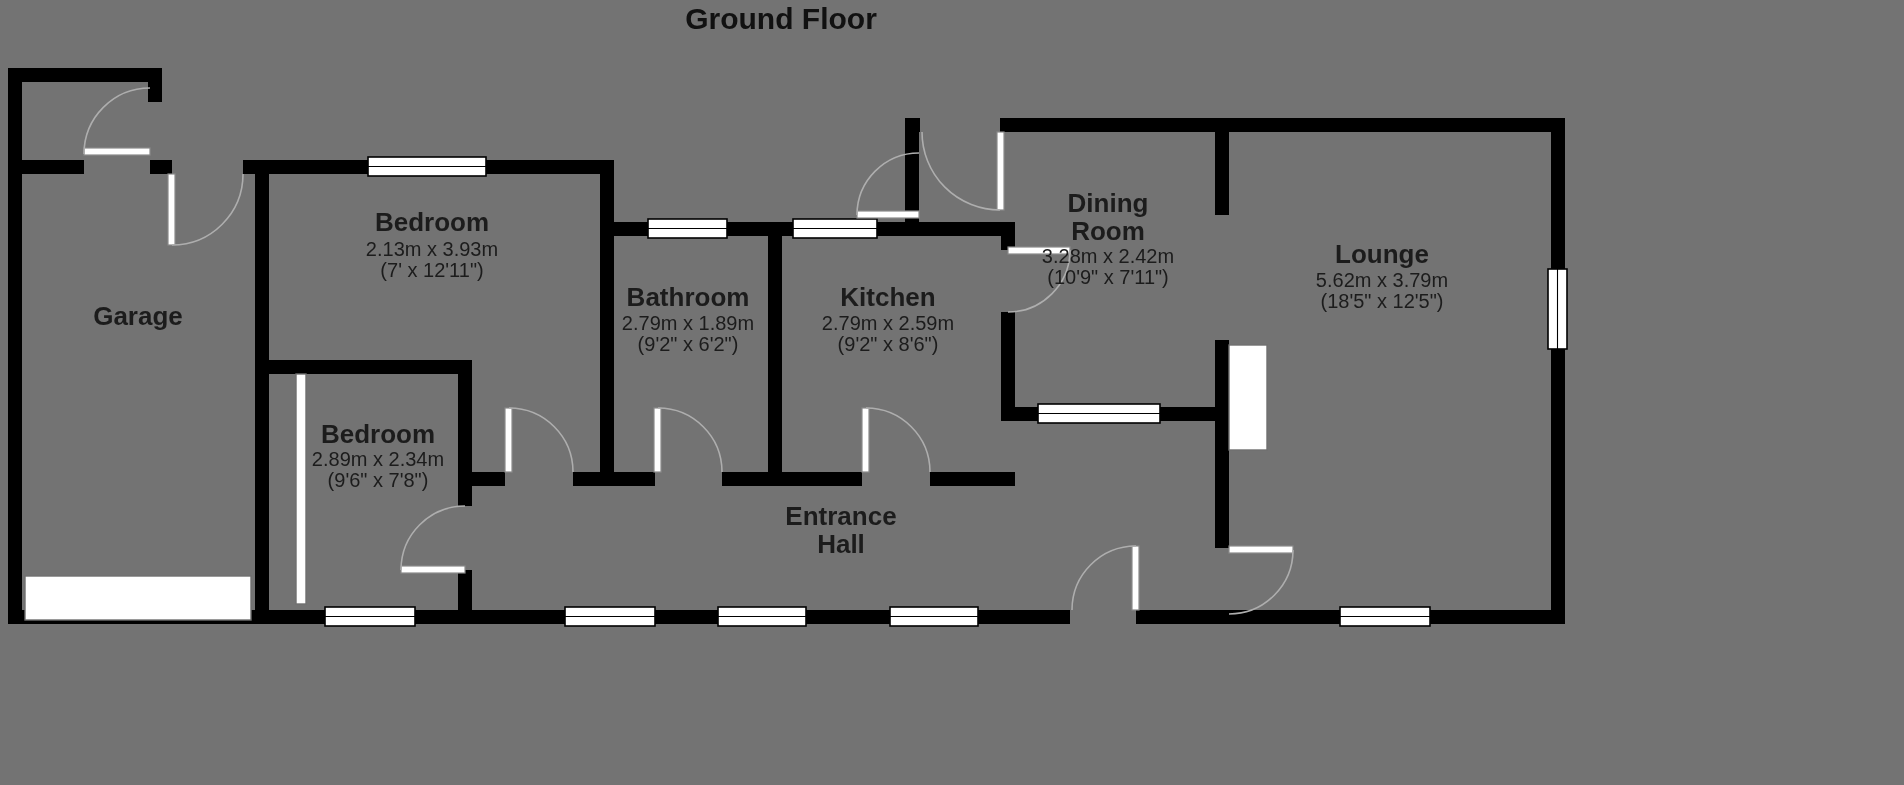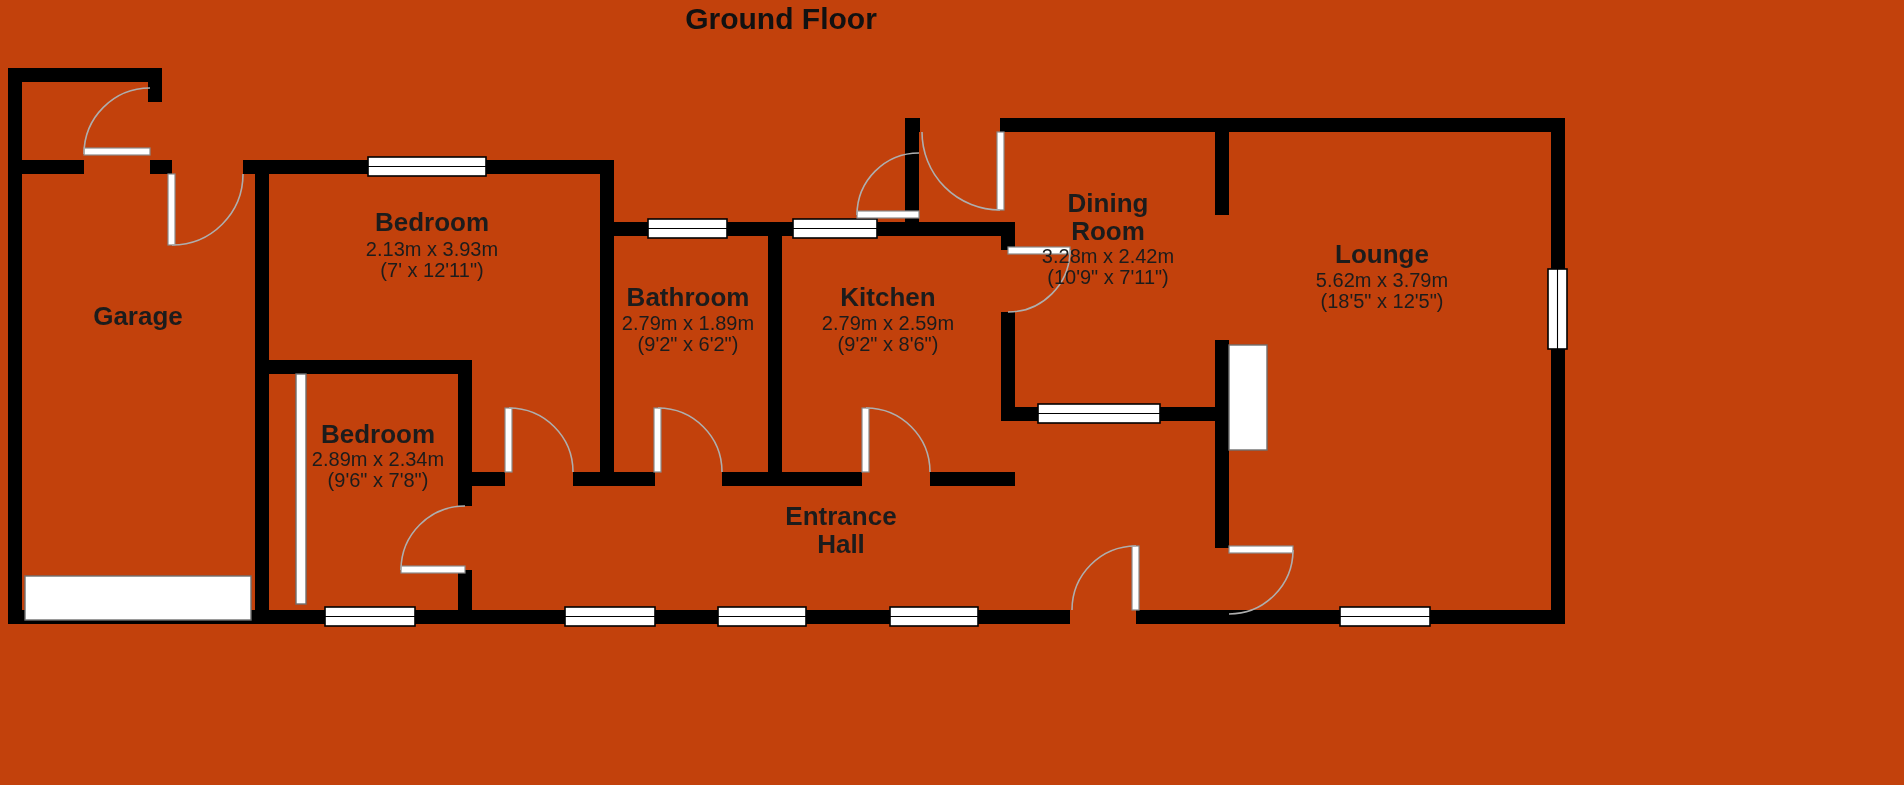--- a/index.html
+++ b/index.html
@@ -1,16 +1,16 @@
 <!DOCTYPE html>
 <html><head>
 <meta charset="utf-8">
 <style>
   html,body{margin:0;padding:0;background:#ffffff;}
-  .stage{position:relative;width:1904px;height:785px;background:#c2410c;
+  .stage{position:relative;width:1904px;height:785px;background:#737373;
          font-family:"Liberation Sans",sans-serif;overflow:hidden;}
   svg{position:absolute;left:0;top:0;display:block;}
   .wall{fill:#000000;}
   .win{fill:#ffffff;stroke:#000000;stroke-width:1.6;}
   .winline{stroke:#000000;stroke-width:1.1;}
   .arc{fill:none;stroke:#aeaeae;stroke-width:1.6;}
   .panel{fill:#ffffff;stroke:#8a8a8a;stroke-width:1.2;}
   .thinfeat{fill:#ffffff;stroke:#6f6f6f;stroke-width:1.4;}
   .room-name{font-weight:bold;font-size:26px;fill:#1c1c1c;}
   .room-dim{font-size:20px;fill:#1c1c1c;}

